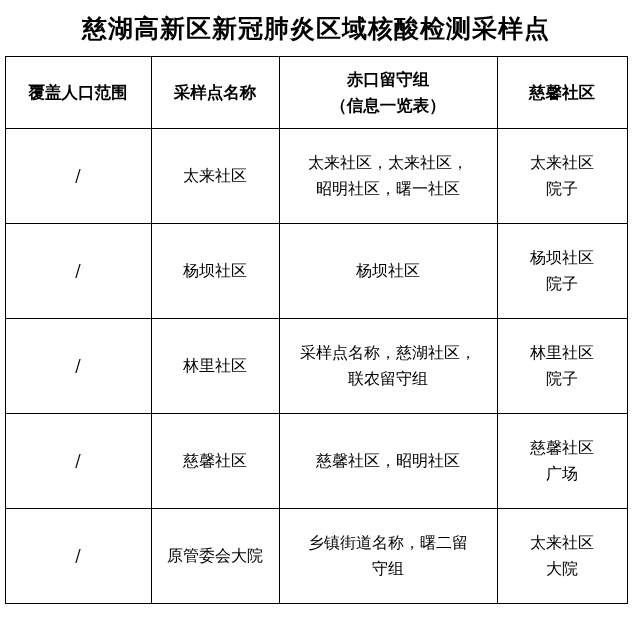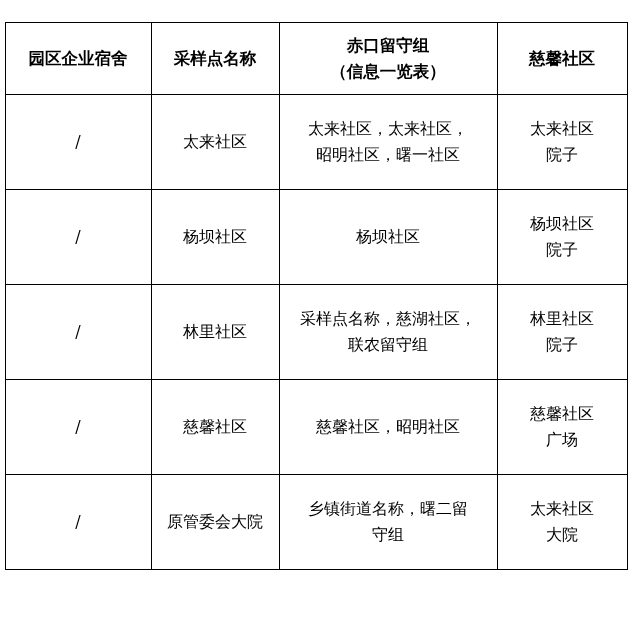--- a/index.html
+++ b/index.html
@@ -66,34 +66,35 @@
   .slash {
     font-size: 17px;
   }
 </style>
 </head>
 <body>
 
 <div class="page">
 
   <div class="doc-title">
+    <span class="line">慈湖高新区新冠肺炎区域核酸检测采样点</span>
   </div>
 
   <table class="sampling-table">
     <colgroup>
       <col class="col-1">
       <col class="col-2">
       <col class="col-3">
       <col class="col-4">
     </colgroup>
     <thead>
       <tr>
         <th>
           <div class="cell-lines">
-            <span>园区企业宿舍</span>
+            <span>覆盖人口范围</span>
           </div>
         </th>
         <th>
           <div class="cell-lines">
             <span>采样点名称</span>
           </div>
         </th>
         <th>
           <div class="cell-lines">
             <span>赤口留守组</span>

